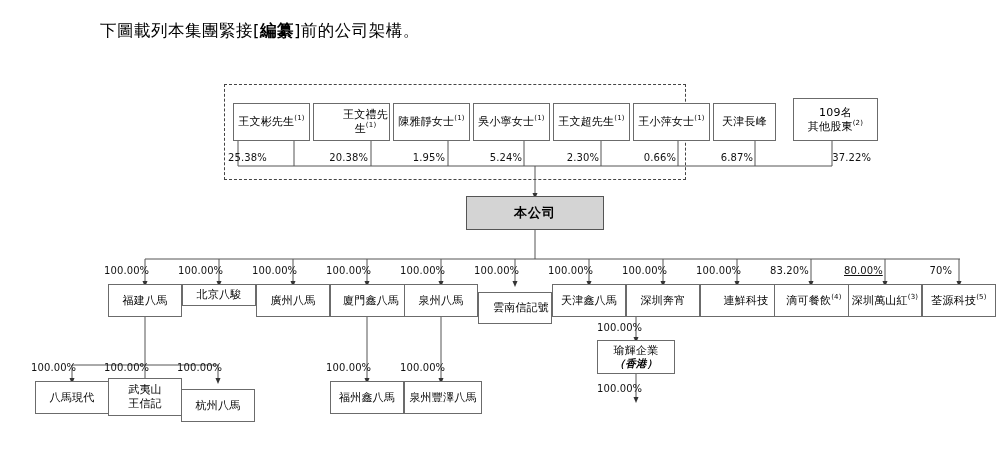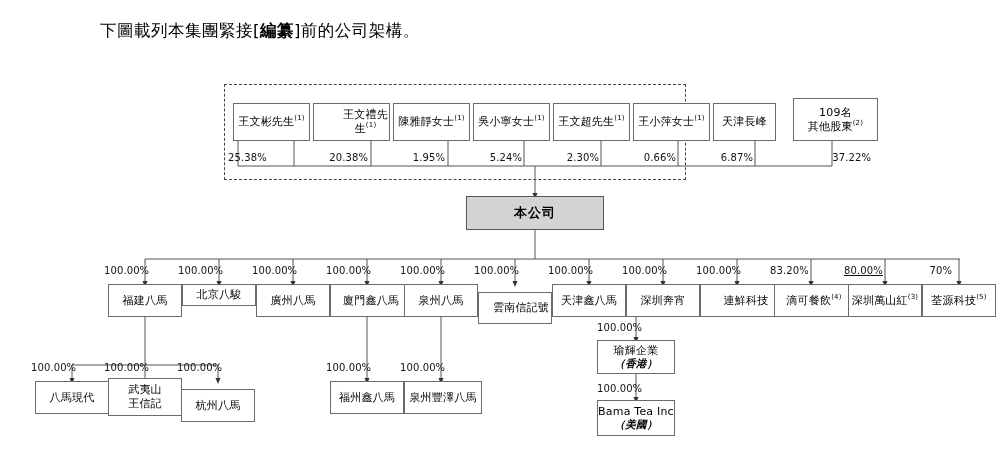--- a/index.html
+++ b/index.html
@@ -263,21 +263,15 @@
   <div class="pct" style="left:400px;top:362px;width:38px;">100.00%</div>
 
   <div class="node" style="left:597px;top:340px;width:78px;height:34px;">
     <span class="txt">
       <span class="l2">瑜輝企業</span>
       <span class="place">（香港）</span>
     </span>
   </div>
   <div class="pct" style="left:597px;top:322px;width:38px;">100.00%</div>
 
-  <div class="node" style="left:597px;top:400px;width:78px;height:36px;">
-    <span class="txt">
-      <span class="l2">Bama Tea Inc</span>
-      <span class="place">（美國）</span>
-    </span>
-  </div>
   <div class="pct" style="left:597px;top:383px;width:38px;">100.00%</div>
 
 </div>
 
 </body></html>

